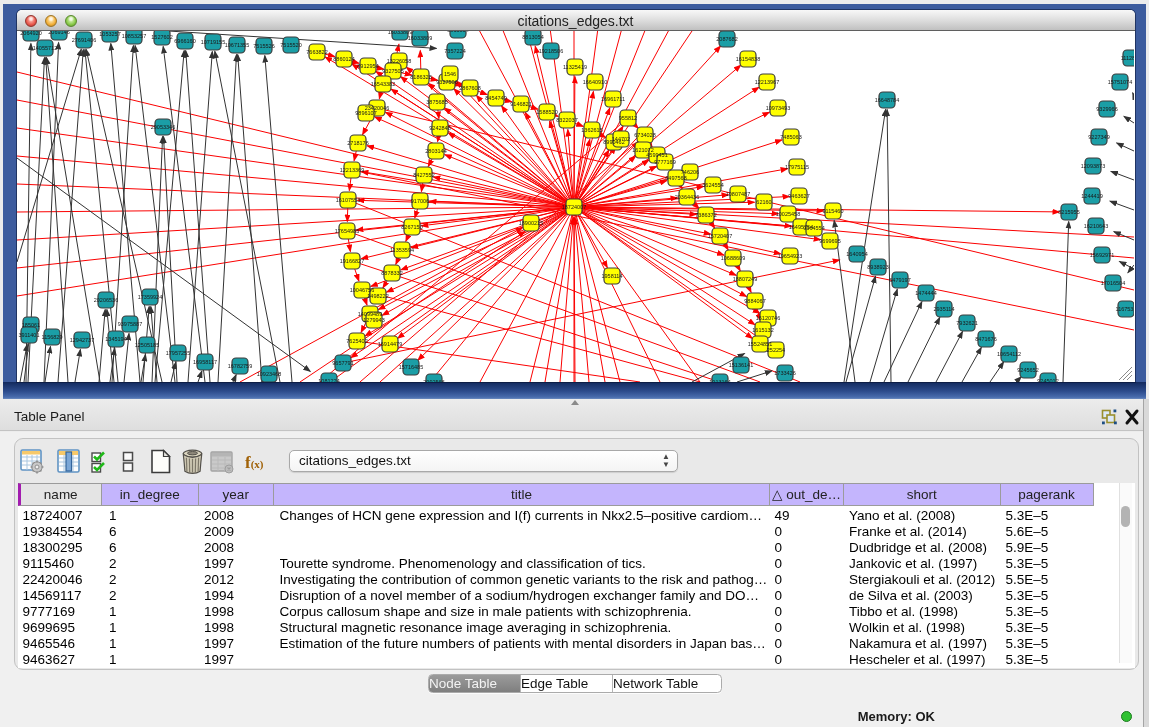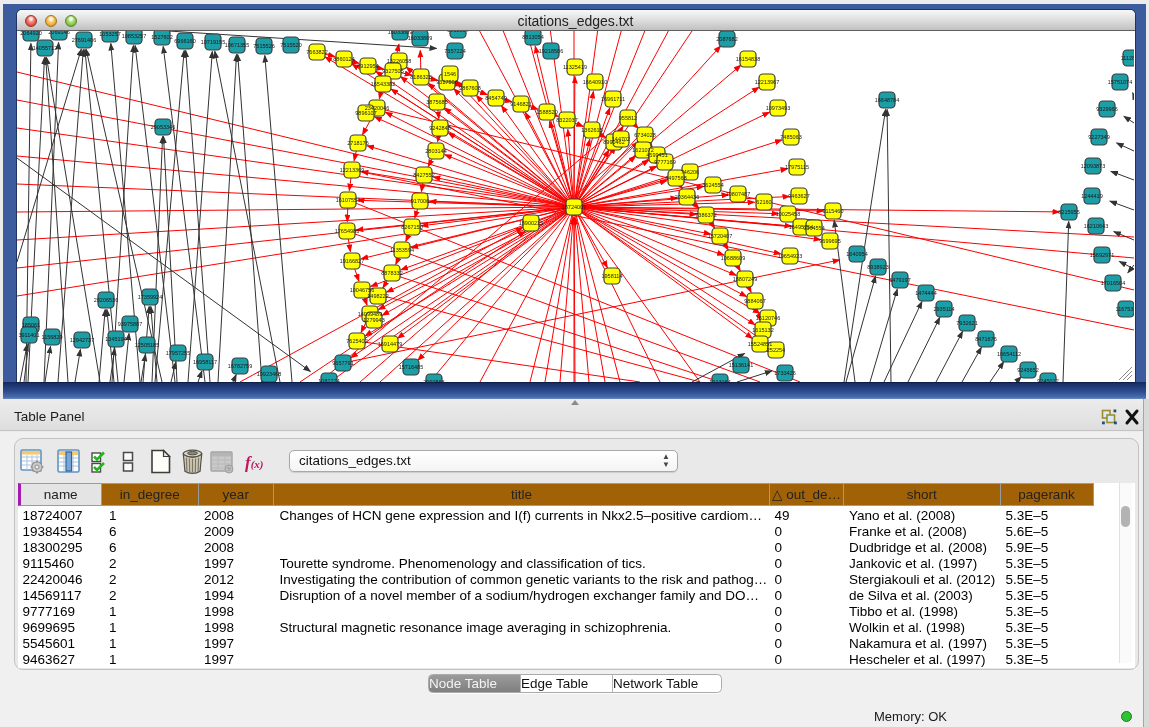--- a/index.html
+++ b/index.html
@@ -16,31 +16,31 @@
   background:linear-gradient(#ececec,#dedede); border-bottom:1px solid #c3c3c3; }
 #tablebar .t { position:absolute; left:14px; top:10px; font-size:13.5px; color:#1c1c1c; }
 #content { position:absolute; left:0; top:432px; width:1149px; height:295px; background:#f0f0f0; }
 #subpanel { position:absolute; left:13.5px; top:5.5px; width:1125px; height:232px;
   border:1.5px solid #c2c2c2; border-radius:9px; background:#e9e9e9; }
 #combo { position:absolute; left:289px; top:450px; width:389px; height:22px; border-radius:5px;
   background:linear-gradient(#ffffff,#f4f4f4); border:1px solid #a8a8a8; box-shadow:0 1px 1px rgba(0,0,0,.12);
   font-size:13.5px; color:#111; line-height:20px; padding-left:9px; }
 #combo .arr { position:absolute; right:7px; top:2px; font-size:8px; color:#444; line-height:8px; }
 #table { position:absolute; left:17.5px; top:483px; width:1117.5px; height:184.5px; background:#fff; }
-.hc { position:absolute; top:0; height:23px; background:#a16207; border:1px solid #9b9b9b; border-left:none;
+.hc { position:absolute; top:0; height:23px; background:#c4b5fd; border:1px solid #9b9b9b; border-left:none;
   text-align:center; font-size:13.5px; color:#222; line-height:22px; white-space:nowrap; overflow:hidden; }
 .hc.first { border-left:3px solid #a21caf; }
 .trow { position:absolute; left:0; width:1117px; height:16px; font-size:13.5px; color:#000; }
 .trow span { position:absolute; top:0; white-space:nowrap; line-height:16px; }
 #vsb { position:absolute; left:1120.5px; top:506px; width:9.5px; height:21px; background:#b3b3b3; border-radius:5px; }
 #vsbtrack { position:absolute; left:1119px; top:483px; width:12.5px; height:180px; background:#fafafa; border-left:1px solid #e0e0e0; }
 #seg { position:absolute; left:428px; top:673.5px; width:294px; height:19.5px; border:1px solid #ababab;
   border-radius:4.5px; background:#fff; box-shadow:0 1px 0 rgba(255,255,255,.8); font-size:13.5px; }
 #seg div { position:absolute; top:0; height:100%; line-height:18px; text-align:left; color:#111; }
-#memory { position:absolute; right:21px; top:709px; font-size:13px; color:#1a1a1a; }
+#memory { position:absolute; right:33px; top:709px; font-size:13px; color:#1a1a1a;font-weight:bold; }
 #memled { position:absolute; left:1121px; top:710.5px; width:11px; height:11px; border-radius:50%;
   background:#2fc231; border:1px solid #1d7a1f; }
 #rightstrip { position:absolute; left:1143px; top:399px; width:6px; height:328px; background:#d9d9d9; border-left:1px solid #a5a5a5; }
 </style></head>
 <body>
 <div id="app">
   <div id="bluepanel">
     <div id="shadowband"></div>
     <div id="window">
       <div id="titlebar">
@@ -663,21 +663,21 @@
 <g stroke="#b9b9b9" stroke-width="1">
         <line x1="2" y1="9" x2="21" y2="9"></line>
         <line x1="2" y1="13" x2="21" y2="13"></line>
         <line x1="2" y1="17" x2="21" y2="17"></line>
         <line x1="8" y1="6" x2="8" y2="20"></line>
         <line x1="15" y1="6" x2="15" y2="20"></line>
       </g>
 <circle cx="19" cy="18" r="4" fill="#bdbdbd" stroke="#9e9e9e"></circle>
       <path d="M17.5 16.5 L20.5 19.5 M20.5 16.5 L17.5 19.5" stroke="#9e9e9e" stroke-width="1.2"></path>
     </svg>
-    <div style="position:absolute;left:245px;top:453px;width:26px;height:18px;font-family:'Liberation Serif',serif;font-style:italic;font-weight:bold;font-size:16px;color:#be185d"><span style="font-size:17px">f</span><span style="font-size:11px;font-weight:bold">(x)</span></div>
+    <div style="position:absolute;left:245px;top:453px;width:26px;height:18px;font-family:'Liberation Serif',serif;font-weight:bold;font-size:16px;color:#a16207"><span style="font-size:17px">f</span><span style="font-size:11px;font-weight:bold">(x)</span></div>
   <div id="combo">citations_edges.txt<span class="arr">▲<br>▼</span></div>
   <div id="table">
 <div class="hc first" style="left:0;width:84.5px;background:#e4e4e4">name</div>
 <div class="hc" style="left:84.5px;width:96.5px">in_degree</div>
 <div class="hc" style="left:181px;width:75.5px">year</div>
 <div class="hc" style="left:256.5px;width:496px">title</div>
 <div class="hc" style="left:752.5px;width:74px">△ out_de…</div>
 <div class="hc" style="left:826.5px;width:156.5px">short</div>
 <div class="hc" style="left:983px;width:93px">pagerank</div>
 <div class="trow" style="top:24.5px">
@@ -687,21 +687,21 @@
 <span style="left:262px;width:489px;overflow:hidden;text-overflow:ellipsis">Changes of HCN gene expression and I(f) currents in Nkx2.5–positive cardiomyoc…</span>
         <span style="left:757px">49</span>
         <span style="left:831.5px">Yano et al. (2008)</span>
         <span style="left:988px">5.3E–5</span>
       </div>
       <div class="trow" style="top:40.5px">
 <span style="left:5px">19384554</span>
         <span style="left:91.5px">6</span>
         <span style="left:186.5px">2009</span>
         <span style="left:757px">0</span>
-        <span style="left:831.5px">Franke et al. (2008)</span>
+        <span style="left:831.5px">Franke et al. (2014)</span>
         <span style="left:988px">5.6E–5</span>
       </div>
       <div class="trow" style="top:56.5px">
 <span style="left:5px">18300295</span>
         <span style="left:91.5px">6</span>
         <span style="left:186.5px">2008</span>
         <span style="left:757px">0</span>
         <span style="left:831.5px">Dudbridge et al. (2008)</span>
         <span style="left:988px">5.9E–5</span>
       </div>
@@ -729,37 +729,39 @@
         <span style="left:186.5px">1994</span>
 <span style="left:262px;width:489px;overflow:hidden;text-overflow:ellipsis">Disruption of a novel member of a sodium/hydrogen exchanger family and DOCK…</span>
         <span style="left:757px">0</span>
         <span style="left:831.5px">de Silva et al. (2003)</span>
         <span style="left:988px">5.3E–5</span>
       </div>
       <div class="trow" style="top:120.5px">
 <span style="left:5px">9777169</span>
         <span style="left:91.5px">1</span>
         <span style="left:186.5px">1998</span>
+<span style="left:262px;width:489px;overflow:hidden;text-overflow:ellipsis">Corpus callosum shape and size in male patients with schizophrenia.</span>
         <span style="left:757px">0</span>
         <span style="left:831.5px">Tibbo et al. (1998)</span>
         <span style="left:988px">5.3E–5</span>
       </div>
       <div class="trow" style="top:136.5px">
 <span style="left:5px">9699695</span>
         <span style="left:91.5px">1</span>
         <span style="left:186.5px">1998</span>
 <span style="left:262px;width:489px;overflow:hidden;text-overflow:ellipsis">Structural magnetic resonance image averaging in schizophrenia.</span>
         <span style="left:757px">0</span>
         <span style="left:831.5px">Wolkin et al. (1998)</span>
         <span style="left:988px">5.3E–5</span>
       </div>
       <div class="trow" style="top:152.5px">
-<span style="left:5px">5545601</span>
+<span style="left:5px">9465546</span>
         <span style="left:91.5px">1</span>
         <span style="left:186.5px">1997</span>
+<span style="left:262px;width:489px;overflow:hidden;text-overflow:ellipsis">Estimation of the future numbers of patients with mental disorders in Japan base…</span>
         <span style="left:757px">0</span>
         <span style="left:831.5px">Nakamura et al. (1997)</span>
         <span style="left:988px">5.3E–5</span>
       </div>
       <div class="trow" style="top:168.5px">
 <span style="left:5px">9463627</span>
         <span style="left:91.5px">1</span>
         <span style="left:186.5px">1997</span>
         <span style="left:757px">0</span>
         <span style="left:831.5px">Hescheler et al. (1997)</span>

